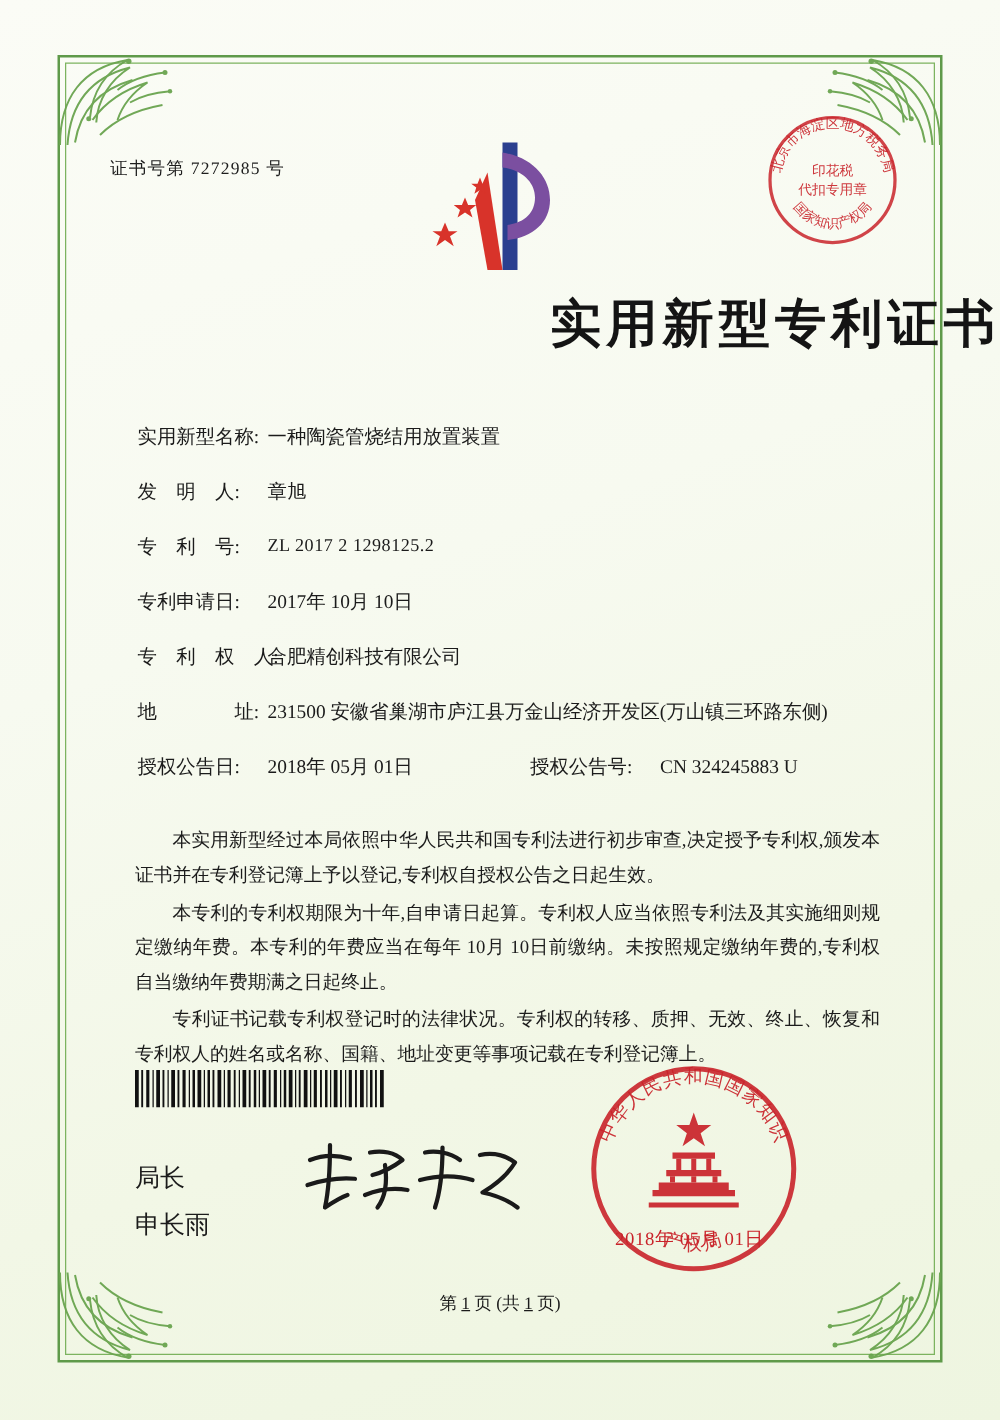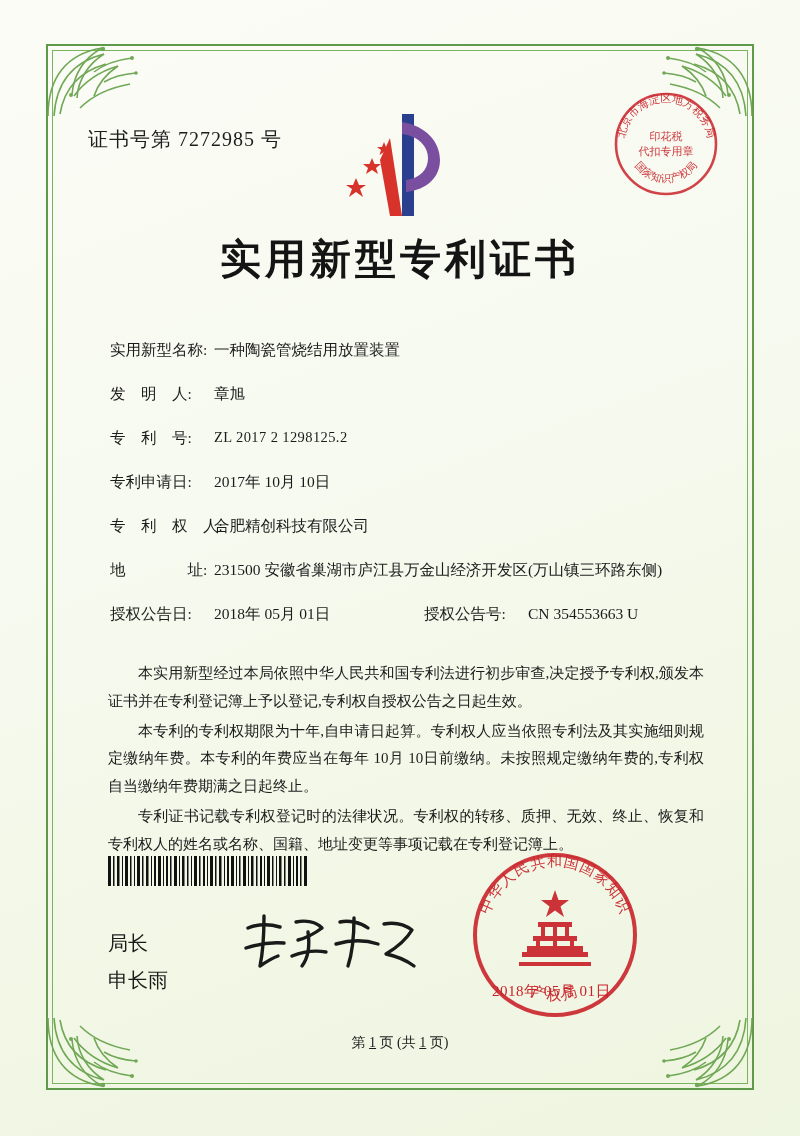--- a/index.html
+++ b/index.html
@@ -47,21 +47,21 @@
   .corner.tr { right: 44px; top: 42px; transform: scaleX(-1); }
   .corner.bl { left: 44px;  bottom: 44px; transform: scaleY(-1); }
   .corner.br { right: 44px; bottom: 44px; transform: scale(-1,-1); }
 
   
   .cert-number {
     position: absolute;
     left: 88px;
     top: 126px;
     font-family: "Liberation Serif", serif;
-    font-size: 20px;
+    font-size: 14px;
     color: #1d1d1d;
     letter-spacing: 1px;
   }
   .logo {
     position: absolute;
     left: 340px;
     top: 108px;
     width: 120px;
     height: 115px;
   }
@@ -70,21 +70,21 @@
     right: 78px;
     top: 88px;
     width: 112px;
     height: 112px;
   }
   .title {
     position: absolute;
     left: 0;
     right: 0;
     top: 232px;
-    text-align: center;
+    text-align: right;
     font-family: "DejaVu Serif", "Liberation Serif", serif;
     font-weight: bold;
     font-size: 41px;
     letter-spacing: 4px;
     color: #141414;
   }
 
   
   .fields {
     position: absolute;
@@ -345,21 +345,21 @@
 
     <div class="field-row">
       <span class="field-label">地　　　　址:</span>
       <span class="field-value">231500 安徽省巢湖市庐江县万金山经济开发区(万山镇三环路东侧)</span>
     </div>
 
     <div class="field-row double">
       <span class="pub-date-label">授权公告日:</span>
       <span class="pub-date-value">2018年 05月 01日</span>
       <span class="pub-no-label">授权公告号:</span>
-      <span class="pub-no-value">CN 354553663 U</span>
+      <span class="pub-no-value">CN 324245883 U</span>
     </div>
 
   </div>
 
   <div class="body-text">
     <p>本实用新型经过本局依照中华人民共和国专利法进行初步审查,决定授予专利权,颁发本证书并在专利登记簿上予以登记,专利权自授权公告之日起生效。</p>
     <p>本专利的专利权期限为十年,自申请日起算。专利权人应当依照专利法及其实施细则规定缴纳年费。本专利的年费应当在每年 10月 10日前缴纳。未按照规定缴纳年费的,专利权自当缴纳年费期满之日起终止。</p>
     <p>专利证书记载专利权登记时的法律状况。专利权的转移、质押、无效、终止、恢复和专利权人的姓名或名称、国籍、地址变更等事项记载在专利登记簿上。</p>
   </div>
 

